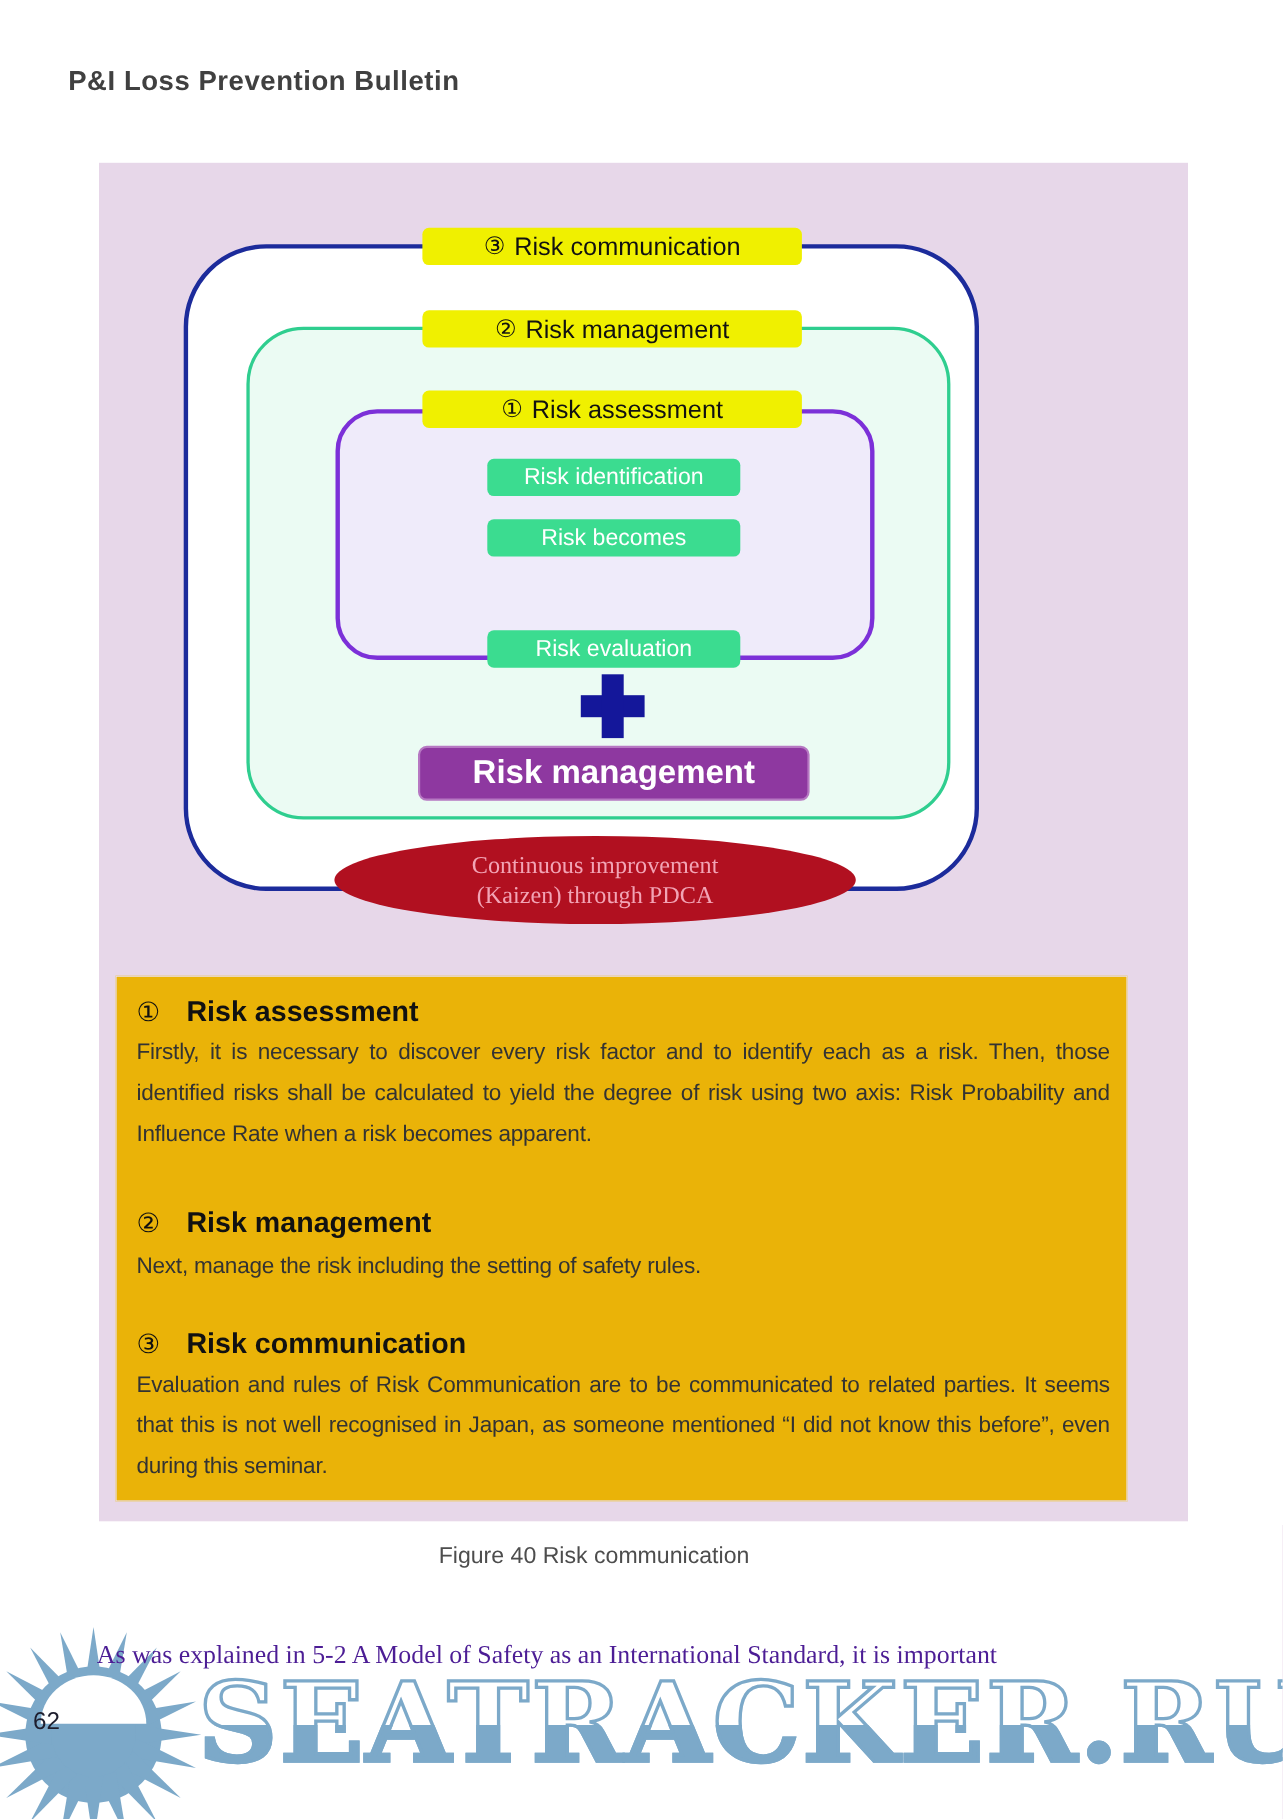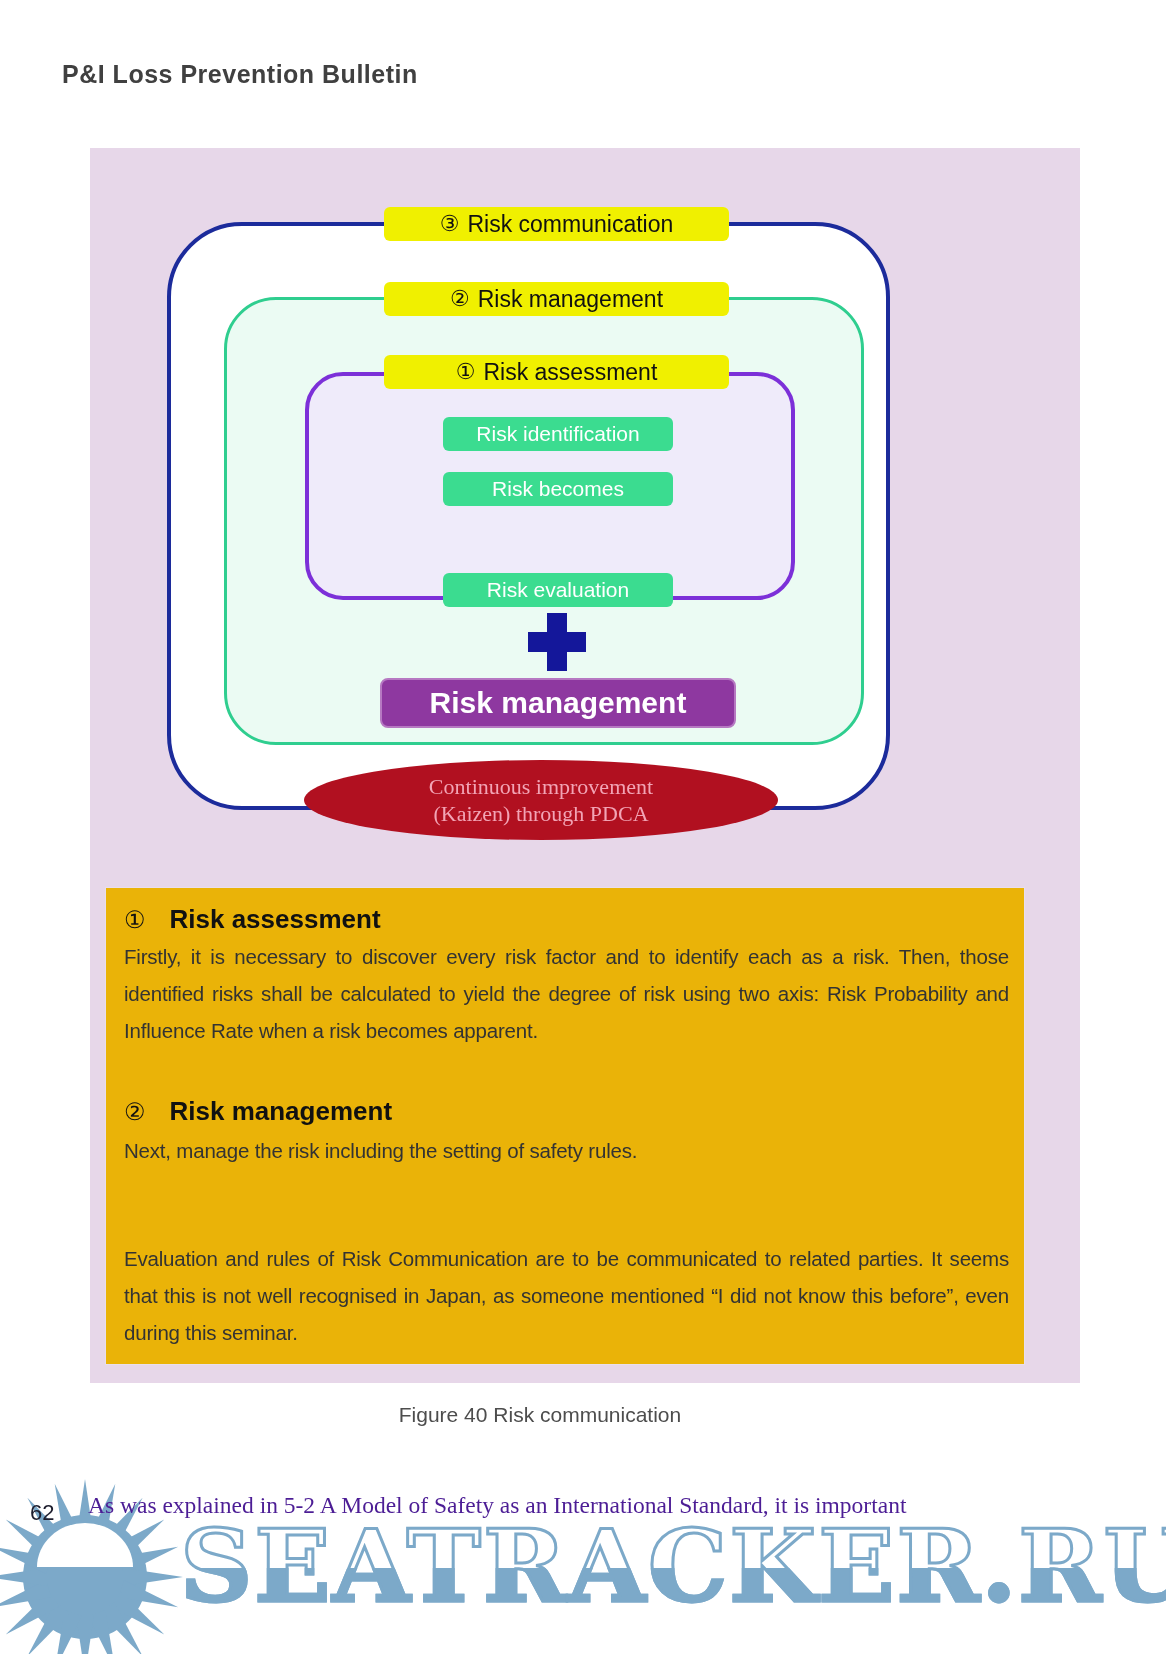--- a/index.html
+++ b/index.html
@@ -104,21 +104,21 @@
   .watermark{
     left:180px;top:1514px;z-index:2;height:106px;
     font-family:"DejaVu Serif",serif;font-weight:bold;font-size:100px;line-height:1.04;
     letter-spacing:2px;white-space:nowrap;
     background:linear-gradient(to bottom,#ffffff 0%,#ffffff 51%,#7ca9c9 51%,#7ca9c9 100%);
     -webkit-background-clip:text;background-clip:text;color:transparent;
     -webkit-text-stroke:3px #7ca9c9;
   }
   .sun-logo{left:-15px;top:1477px;z-index:1;}
   .page-number{
-    left:30px;top:1500px;z-index:4;
+    left:30px;top:1552px;z-index:4;
     font-size:22px;color:#1d1d2d;
   }
 </style>
 </head>
 <body>
 
 <div class="abs page-title">P&amp;I Loss Prevention Bulletin</div>
 
 <div class="abs pink-panel">
 
@@ -156,20 +156,23 @@
     <div class="abs sec-head h1">
       <span class="circ">①</span><span class="ttl">Risk assessment</span>
     </div>
     <div class="abs sec-body p1">Firstly, it is necessary to discover every risk factor and to identify each as a risk. Then, those identified risks shall be calculated to yield the degree of risk using two axis: Risk Probability and Influence Rate when a risk becomes apparent.</div>
 
     <div class="abs sec-head h2">
       <span class="circ">②</span><span class="ttl">Risk management</span>
     </div>
     <div class="abs sec-body p2">Next, manage the risk including the setting of safety rules.</div>
 
+    <div class="abs sec-head h3">
+      <span class="circ">③</span><span class="ttl">Risk communication</span>
+    </div>
     <div class="abs sec-body p3">Evaluation and rules of Risk Communication are to be communicated to related parties. It seems that this is not well recognised in Japan, as someone mentioned “I did not know this before”, even during this seminar.</div>
   </div>
 
 </div>
 
 <div class="abs fig-caption">Figure 40 Risk communication</div>
 
 <svg class="abs sun-logo" width="200" height="200" viewBox="0 0 200 200">
   <defs>
     <polygon id="ray" points="100,2 91,62 109,62"></polygon>

